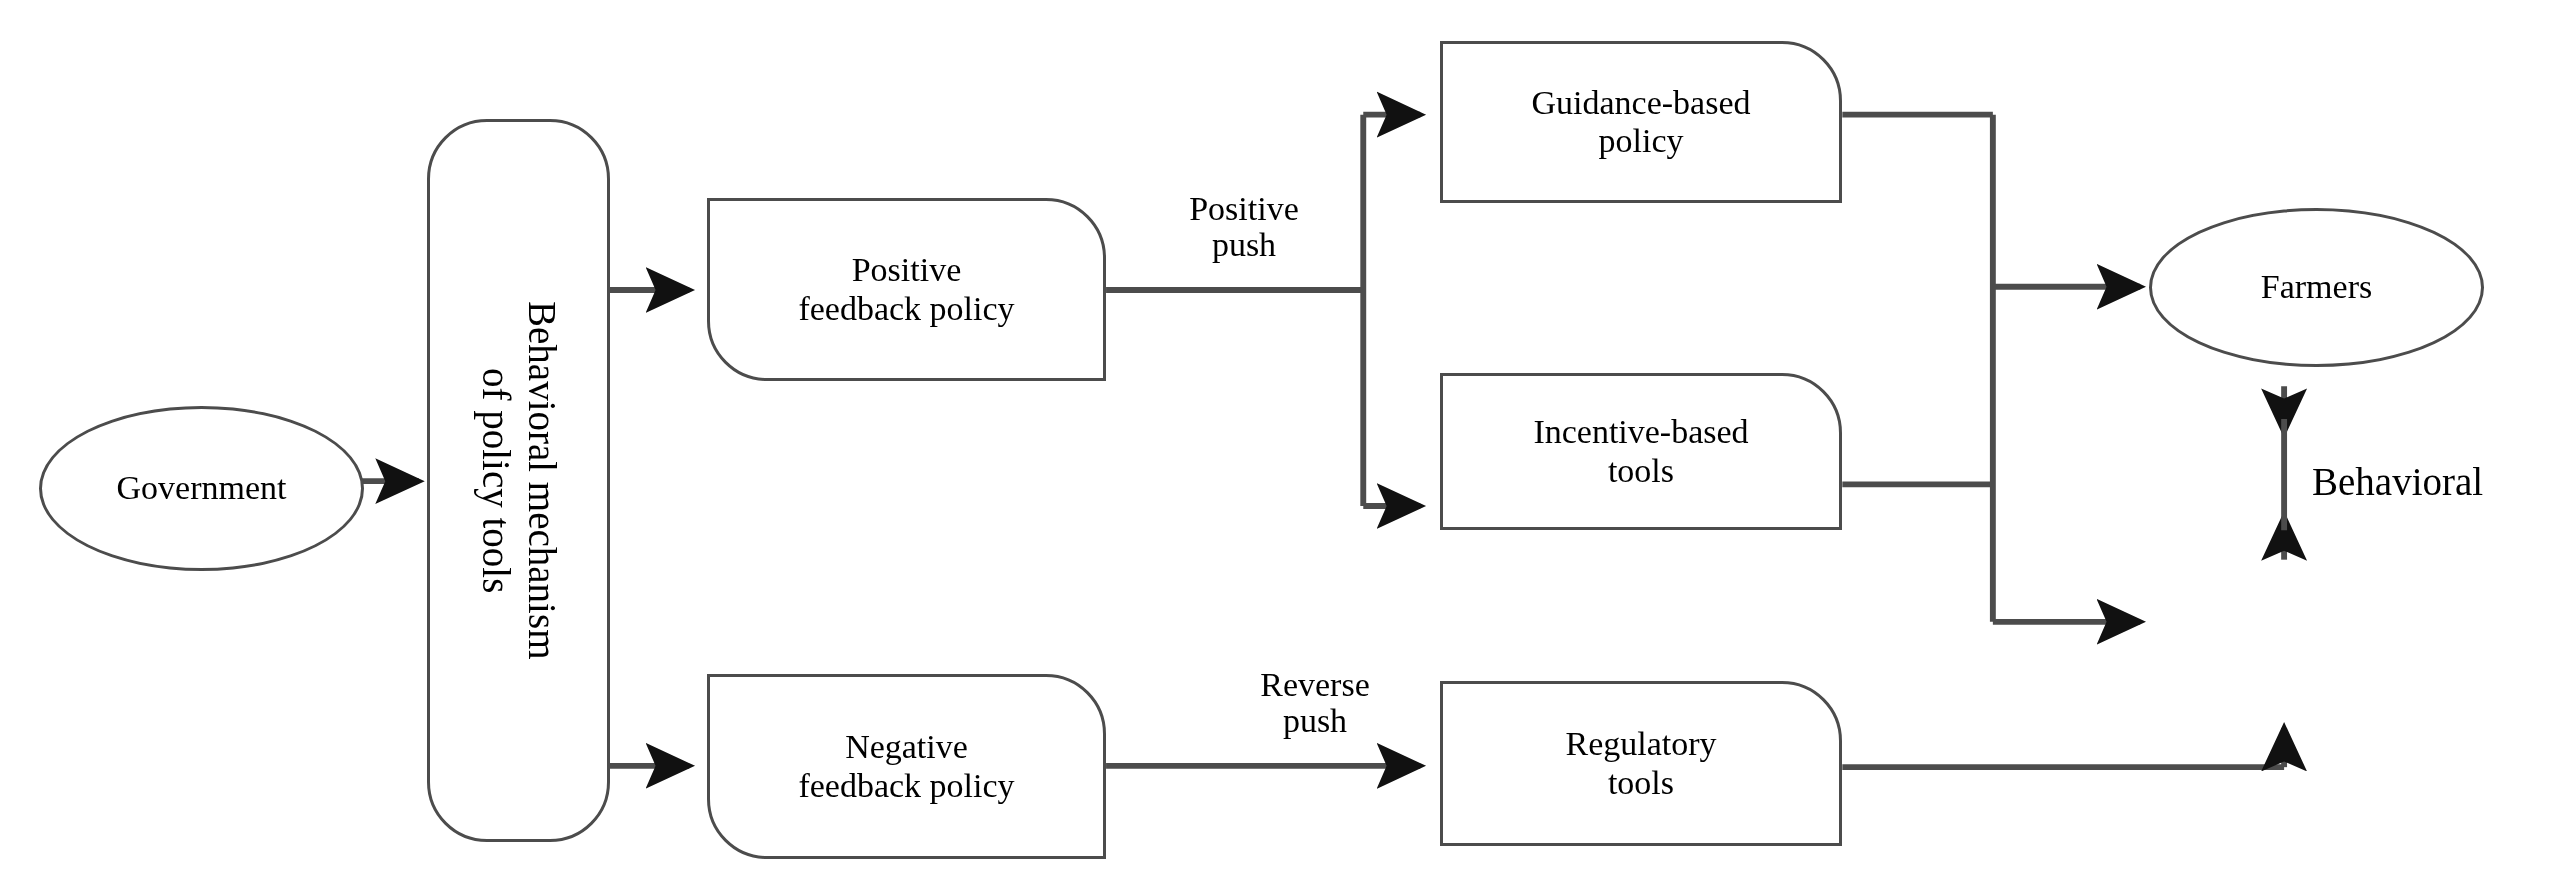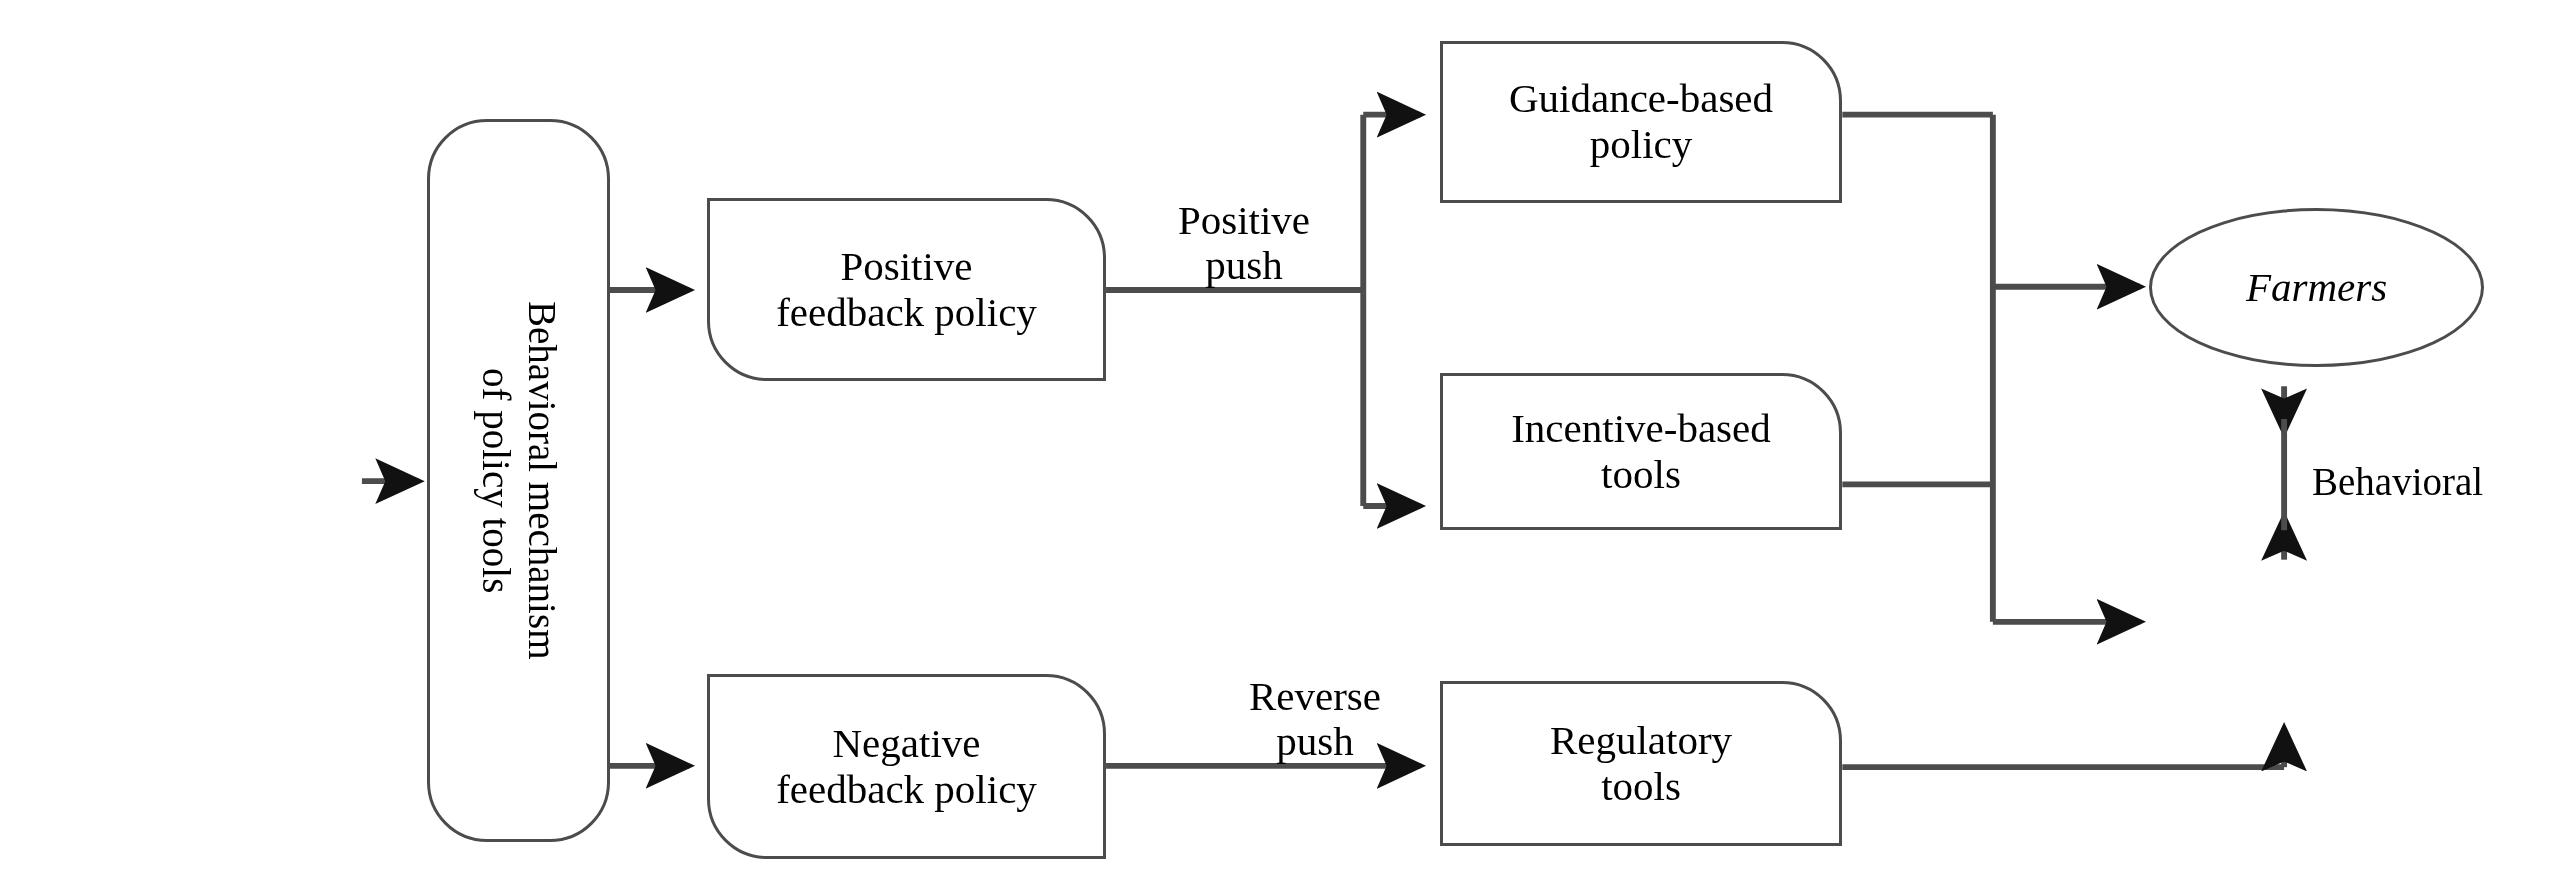--- a/index.html
+++ b/index.html
@@ -32,21 +32,20 @@
     text-align: center;
     color: #000000;
     background: #ffffff;
     border: 3.9px solid #4c4c4c;
     line-height: 1.12;
     white-space: pre-line;
   }
   .ellipse {
     border-radius: 50%;
     border-width: 3.9px;
-    font-style: italic;
   }
   
   .flagbox {
     border-radius: 0 60px 0 60px;
   }
   
   .trbox {
     border-radius: 0 60px 0 0;
   }
   .vbox {
@@ -62,21 +61,21 @@
   }
   .edge-label {
     position: absolute;
     color: #000000;
     text-align: center;
     line-height: 1.08;
     white-space: pre-line;
     background: transparent;
   }
   .t60 { font-size: 39px; }
-  .t62 { font-size: 41px; }
+  .t62 { font-size: 34px; }
 </style>
 </head>
 <body>
 
 <div id="canvas">
 
   <svg id="wiring" viewBox="0 0 3936 1358">
     <defs>
       <marker id="ah" markerWidth="9" markerHeight="9" refX="7.4" refY="4.5" orient="auto" markerUnits="strokeWidth">
         <path d="M0,0.6 L8.4,4.5 L0,8.4 L1.7,4.5 Z" fill="#111111"></path>
@@ -110,20 +109,23 @@
 
       <path d="M 2815,1172 L 3490,1172"></path>
       <path d="M 3490,1172 L 3490,1112" marker-end="url(#ah)"></path>
 
       <path d="M 3490,590 L 3490,660" marker-end="url(#ah)"></path>
       <path d="M 3490,855 L 3490,790" marker-end="url(#ah)"></path>
       <path d="M 3490,640 L 3490,810"></path>
     </g>
   </svg>
 
+  <div class="node ellipse t62" style="left:39px; top:406px; width:325px; height:165px;">
+    <span>Government</span>
+  </div>
 
   <div class="node vbox t60" style="left:427px; top:119px; width:183px; height:723px;">
     <span class="vtext">Behavioral mechanism
 of policy tools</span>
   </div>
 
   <div class="node flagbox t62" style="left:707px; top:198px; width:399px; height:183px;">
     <span>Positive
 feedback policy</span>
   </div>

